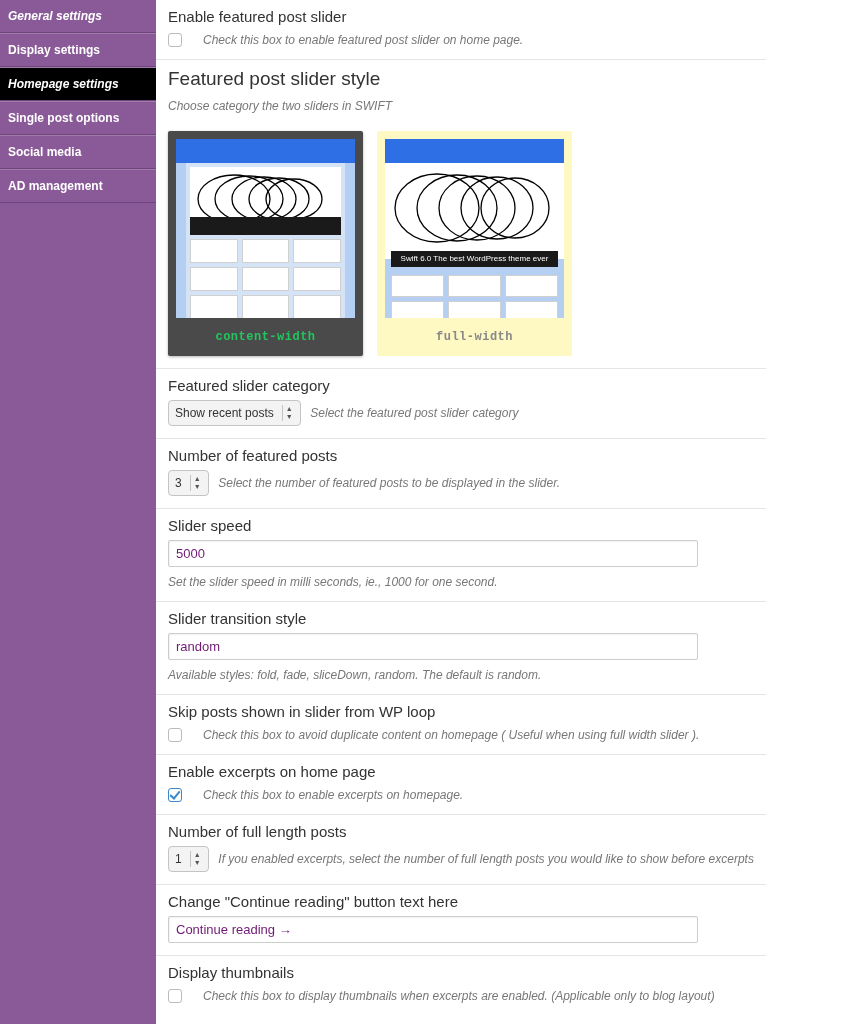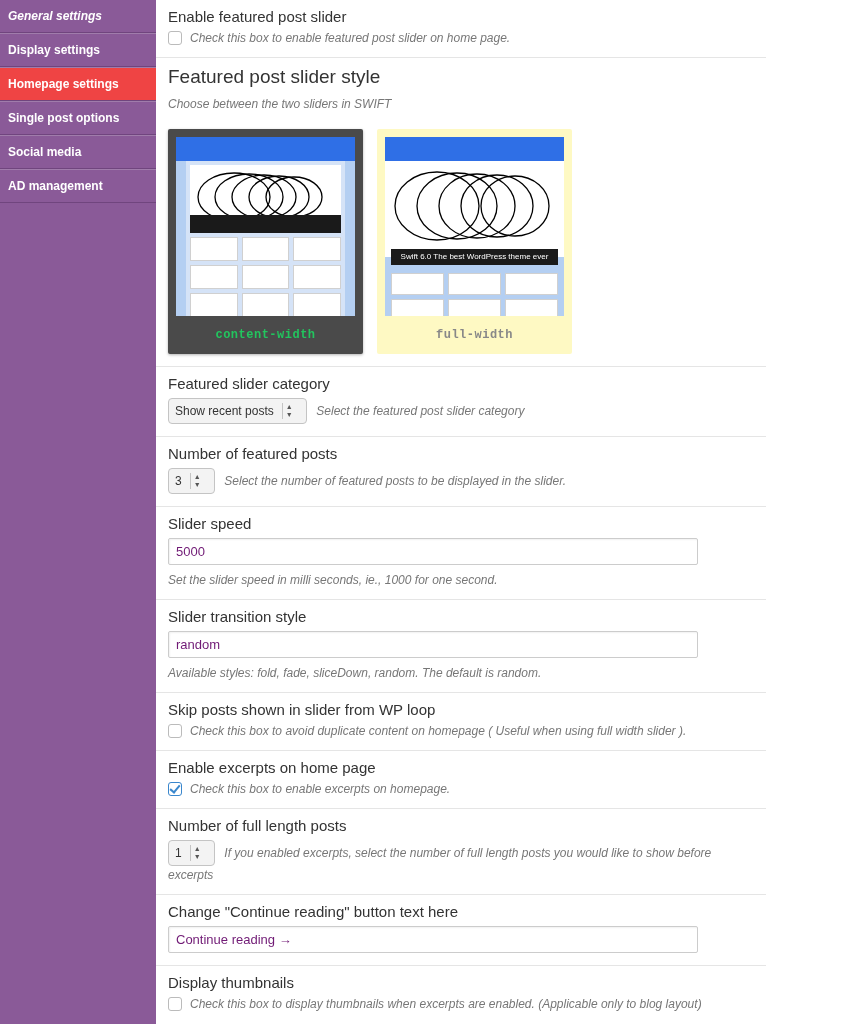--- a/index.html
+++ b/index.html
@@ -17,21 +17,22 @@
     border-bottom: 1px solid #70457e;
     color: #fff;
     font-weight: bold;
     font-size: 12px;
     padding: 9px 8px;
     cursor: pointer;
     position: relative;
   }
   .sidebar li:first-child { border-top: none; font-style: italic; }
   .sidebar li.active {
-    background: #ef4444;
+    background: #000000;
+    font-style: italic;
   }
   .sidebar li.active::after {
     content: "";
     position: absolute;
     right: -14px;
     top: 50%;
     margin-top: -14px;
     width: 0; height: 0;
     border-top: 14px solid transparent;
     border-bottom: 14px solid transparent;
@@ -63,21 +64,21 @@
     margin-bottom: 8px;
   }
   .desc {
     color: #777;
     font-style: italic;
     font-size: 12px;
   }
   .desc.inline { display: inline; vertical-align: middle; margin-left: 6px; }
   .desc.below { display: block; margin-top: 8px; }
 
-  .checkbox-row { display: flex; align-items: flex-end; gap: 8px; }
+  .checkbox-row { display: flex; align-items: flex-end; gap: 21px; margin-top: 8px; }
   input[type="checkbox"] {
     width: 14px; height: 14px;
     appearance: none;
     border: 1px solid #bbb;
     border-radius: 3px;
     background: #fff;
     cursor: pointer;
     position: relative;
     flex-shrink: 0;
   }
@@ -150,21 +151,21 @@
     border-radius: 4px;
     background: #f3f3f3;
     padding: 3px 6px;
     font-size: 12px;
     display: inline-flex;
     align-items: center;
     gap: 4px;
     height: 26px;
     vertical-align: middle;
   }
-  .stepper-wrap { padding-right: 10px; align-items: center; }
+  .stepper-wrap { padding-right: 4px; align-items: center; }
   .stepper-arrows {
     display:flex; flex-direction:column;
     border-left:1px solid #c4c4c4;
     margin-left:4px;
     width:14px;
   }
   .stepper-arrows span {
     font-size: 7px; line-height: 8px; text-align:center; color:#555;
   }
   input[type="text"] {
@@ -197,21 +198,21 @@
   <div class="section">
     <h3>Enable featured post slider</h3>
     <div class="checkbox-row">
       <input type="checkbox" style="">
       <span class="desc">Check this box to enable featured post slider on home page.</span>
     </div>
   </div>
 
   <div class="section">
     <h2 class="section-title">Featured post slider style</h2>
-    <span class="desc">Choose between the two sliders in SWIFT</span>
+    <span class="desc">Choose category the two sliders in SWIFT</span>
 
     <div class="thumb-row">
       <div class="thumb selected">
         <div class="thumb-img content">
           <div class="blue-top"></div>
           <div class="inner"></div>
           <div class="hero">
             <svg class="swirl" style="top:4px;left:4px;width:150px;height:56px" viewBox="0 0 150 56">
               <ellipse cx="40" cy="28" rx="36" ry="24"></ellipse>
               <ellipse cx="55" cy="28" rx="34" ry="23"></ellipse>

